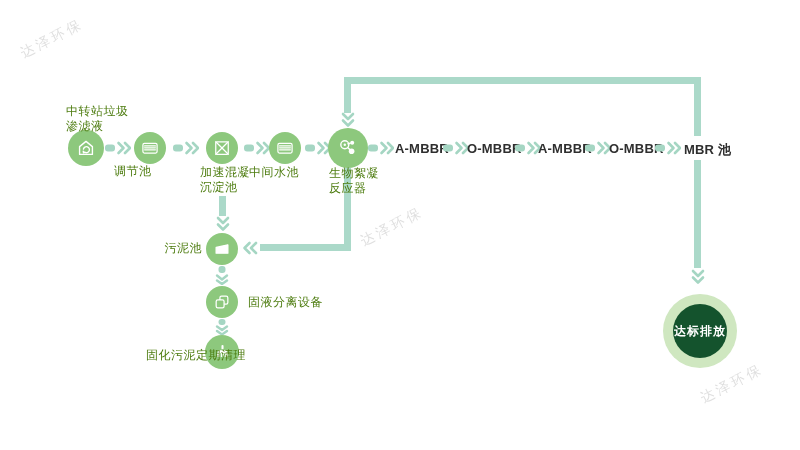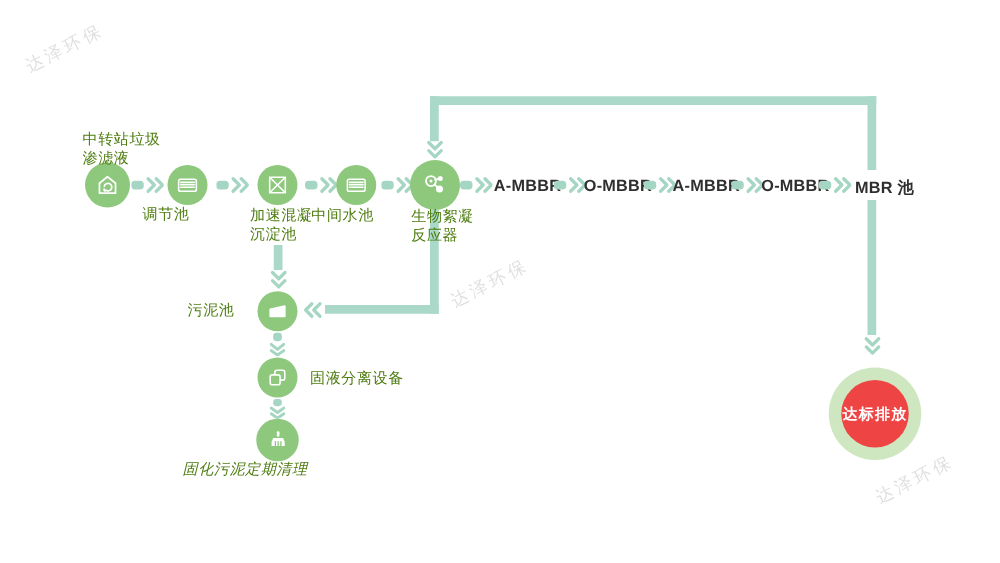--- a/index.html
+++ b/index.html
@@ -11,41 +11,41 @@
     position:absolute;border-radius:50%;background:#8dc87d;
     display:flex;align-items:center;justify-content:center;
   }
   .node svg{display:block;}
   .lbl{
     position:absolute;font-size:12px;color:#4d7c0f;line-height:1.28;
     letter-spacing:.5px;
   }
   .lbl span{display:block;}
   .lbl.center{}
-  .lbl.right{}
+  .lbl.right{text-align:right;}
   .stage{
     position:absolute;top:141px;font-size:13px;font-weight:bold;color:#2f2f2f;
     letter-spacing:.2px;white-space:nowrap;
   }
   .hline,.vline{position:absolute;background:#abd9c9;}
   .arrow{position:absolute;line-height:0;}
   .wm{
     position:absolute;font-size:14px;color:rgba(150,150,150,.30);
     letter-spacing:3px;transform:rotate(-27deg);white-space:nowrap;
   }
   .url{
     position:absolute;left:392px;top:378px;font-size:48px;font-weight:400;
     color:#151515;letter-spacing:2px;line-height:1;white-space:nowrap;
   }
   .discharge-outer{
     position:absolute;left:663px;top:294px;width:74px;height:74px;
     border-radius:50%;background:#cfe7c0;display:flex;align-items:center;justify-content:center;
   }
   .discharge-inner{
-    width:54px;height:54px;border-radius:50%;background:#ef4444;
+    width:54px;height:54px;border-radius:50%;background:#14532d;
     display:flex;align-items:center;justify-content:center;
     color:#fff;font-size:12px;font-weight:bold;letter-spacing:1px;
   }
 </style>
 </head>
 <body>
 
 <div id="canvas">
 
   <div class="wm" style="left:18px;top:30px;">达泽环保</div>
@@ -296,20 +296,20 @@
     <svg width="21" height="21" viewBox="0 0 24 24">
       <rect x="10.8" y="3.5" width="2.4" height="5" rx="1.1" fill="#fff"></rect>
       <path d="M7.5 9.5 H16.5 L18 13 V17 H6 V13 Z" fill="#fff"></path>
       <g stroke="#8dc87d" stroke-width="1.2" stroke-linecap="round">
         <path d="M9.5 13 V16.5"></path>
           <path d="M12 13 V16.5"></path>
           <path d="M14.5 13 V16.5"></path>
       </g>
     </svg>
   </div>
-  <div class="lbl center" style="left:146px;top:368px;width:152px;font-style:italic;">固化污泥定期清理</div>
+  <div class="lbl center" style="left:146px;top:348px;width:152px;">固化污泥定期清理</div>
 
   <div class="discharge-outer">
     <div class="discharge-inner">达标排放</div>
   </div>
 
 
 </div>
 
 </body></html>

